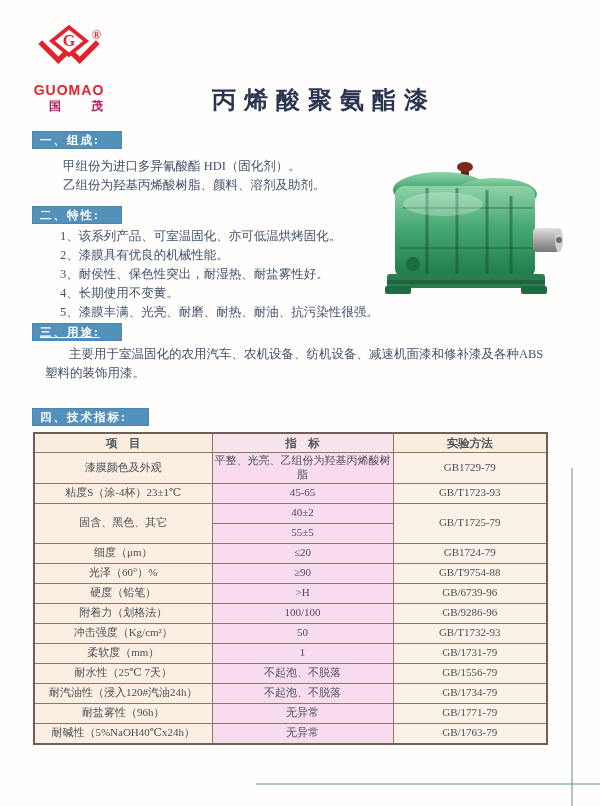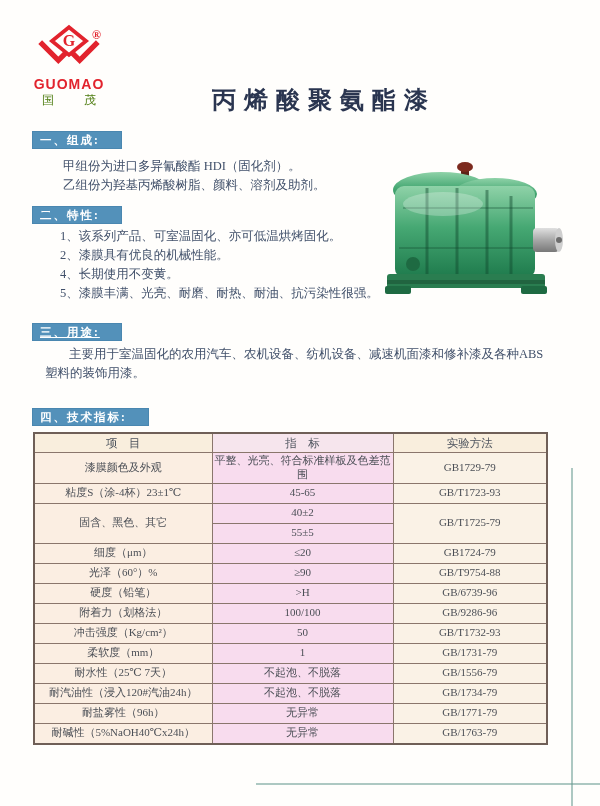--- a/index.html
+++ b/index.html
@@ -5,23 +5,23 @@
   html,body{margin:0;padding:0;background:#e8e8e8;}
   .page{
     position:relative;width:600px;height:806px;margin:0 auto;
     background:#fffefc;overflow:hidden;
     font-family:"Liberation Serif","DejaVu Serif",serif;
   }
   
   .logo-block{position:absolute;left:26px;top:24px;width:86px;text-align:center;}
   .logo-mark{display:block;margin:0 auto;}
   .reg-mark{position:absolute;left:92px;top:28px;font-size:12px;color:#e2232d;font-weight:bold;}
-  .brand-en{margin-top:4px;font-family:"Liberation Sans","DejaVu Sans",sans-serif;
+  .brand-en{margin-top:10px;font-family:"Liberation Sans","DejaVu Sans",sans-serif;
     font-size:14px;font-weight:bold;color:#e2232d;letter-spacing:1px;}
-  .brand-cn{font-size:12px;font-weight:normal;color:#4d7c0f;letter-spacing:9px;padding-left:9px;}
+  .brand-cn{font-size:12px;font-weight:bold;color:#be185d;letter-spacing:9px;padding-left:9px;text-align:right;}
   .doc-title{
     position:absolute;left:212px;top:48px;width:250px;
     font-size:24px;font-weight:bold;color:#2a3550;
     letter-spacing:8px;white-space:nowrap;margin-top:36px;
   }
   
   .sec-label{
     position:absolute;background:#5391ba;color:#ffffff;
     font-size:11.5px;font-weight:bold;letter-spacing:2px;
     padding:3px 22px 3px 8px;line-height:12px;
@@ -43,21 +43,21 @@
   .spec-table{
     position:absolute;left:33px;top:432px;
     border-collapse:collapse;table-layout:fixed;width:513px;
     font-size:11px;color:#4b4f56;
   }
   .spec-table th,.spec-table td{
     border:1px solid #8a766c;text-align:center;vertical-align:middle;
     height:17px;padding:1px 2px;line-height:1.25;
   }
   .spec-table{border:2px solid #6f5f57;}
-  .spec-table th{font-weight:normal;color:#4e545e;font-size:11.5px;height:16px;}
+  .spec-table th{font-weight:bold;color:#4e545e;font-size:11.5px;height:16px;}
   .spec-table th.col0,.spec-table th.col2{background:#f9eedd;}
   .spec-table th.col1{background:#f6e5ed;}
   .spec-table td.col0{background:#fbeee2;}
   .spec-table td.col1{background:#f8dcee;}
   .spec-table td.col2{background:#faf2e6;}
   .w-item{width:178px;}.w-index{width:181px;}.w-method{width:154px;}
   
   .artifact-v{position:absolute;left:571px;top:468px;width:2px;height:338px;
     background:rgba(105,155,145,0.55);}
   .artifact-h{position:absolute;left:256px;top:783px;width:344px;height:2px;
@@ -85,20 +85,21 @@
   <div class="sec-label" id="sec1-label">一、组成:</div>
   <div class="body-text" id="sec1-text">
     <div>甲组份为进口多异氰酸酯 HDI（固化剂）。</div>
     <div>乙组份为羟基丙烯酸树脂、颜料、溶剂及助剂。</div>
   </div>
 
   <div class="sec-label" id="sec2-label">二、特性:</div>
   <div class="body-text" id="features-list">
       <div>1、该系列产品、可室温固化、亦可低温烘烤固化。</div>
       <div>2、漆膜具有优良的机械性能。</div>
+      <div>3、耐侯性、保色性突出，耐湿热、耐盐雾性好。</div>
       <div>4、长期使用不变黄。</div>
       <div>5、漆膜丰满、光亮、耐磨、耐热、耐油、抗污染性很强。</div>
     </div>
 
   <svg class="product-photo" width="180" height="155" viewBox="0 0 180 155">
     <defs>
       <linearGradient id="gbody" x1="0" y1="0" x2="0" y2="1">
         <stop offset="0" stop-color="#8fd2a8"></stop>
         <stop offset="0.45" stop-color="#46a873"></stop>
         <stop offset="1" stop-color="#1e7a4c"></stop>
@@ -152,21 +153,21 @@
     <thead>
       <tr id="spec-head">
           <th class="col0">项　目</th>
           <th class="col1">指　标</th>
           <th class="col2">实验方法</th>
         </tr>
     </thead>
     <tbody id="spec-body">
         <tr>
           <td class="col0">漆膜颜色及外观</td>
-          <td class="col1">平整、光亮、符合标准样板及色差范围</td>
+          <td class="col1">平整、光亮、乙组份为羟基丙烯酸树脂</td>
           <td class="col2">GB1729-79</td>
         </tr>
         <tr>
           <td class="col0">粘度S（涂-4杯）23±1℃</td>
           <td class="col1">45-65</td>
           <td class="col2">GB/T1723-93</td>
         </tr>
         <tr>
           <td class="col0" rowspan="2">固含、黑色、其它</td>
           <td class="col1">40±2</td>

